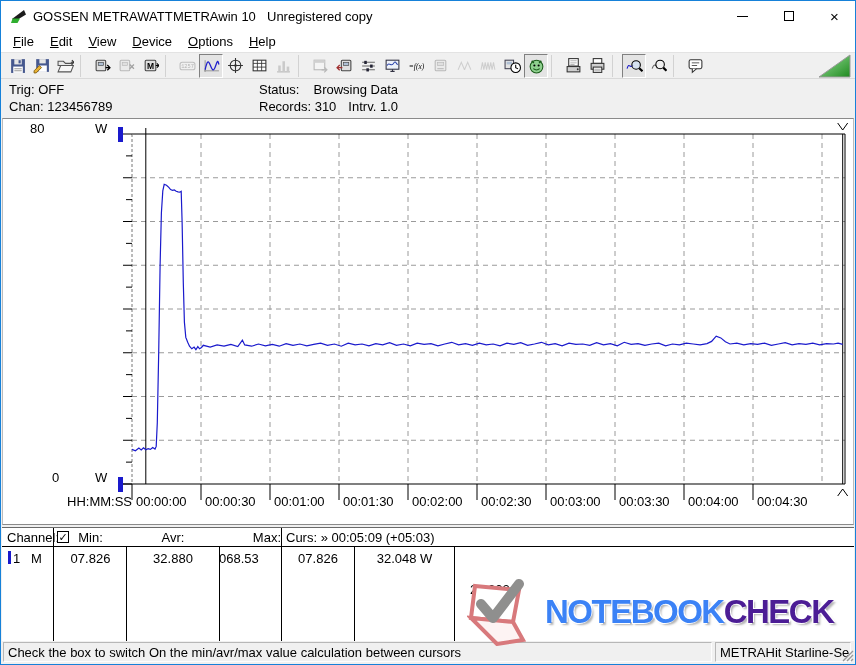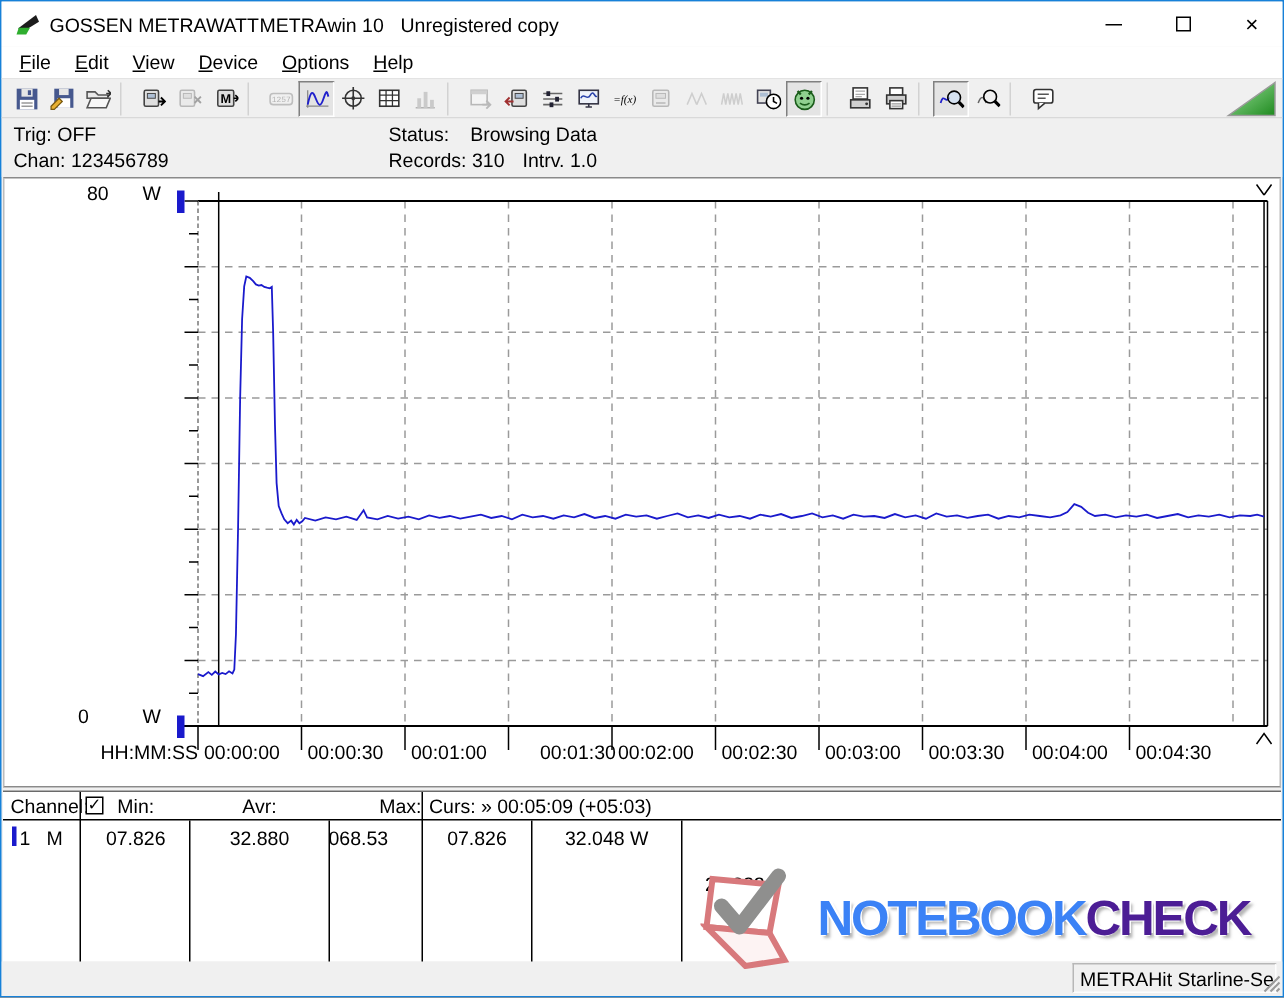--- a/index.html
+++ b/index.html
@@ -35,21 +35,21 @@
   #infostrip{position:absolute;left:0;top:78px;width:854px;height:39px;background:#f0f0f0;}
   .inf{position:absolute;white-space:pre;}
   #trig{left:8px;top:3px;} #chan{left:8px;top:20px;}
   #statusline{left:258px;top:3px;} #recordsline{left:258px;top:20px;}
   .gap1{display:inline-block;width:14px;} .gap2{display:inline-block;width:12px;}
   
   #chartpanel{position:absolute;left:1px;top:117px;width:852px;height:407px;background:#fff;
     border-top:1px solid #8a8a8a;border-left:1px solid #bcbcbc;border-right:1px solid #bcbcbc;border-bottom:1px solid #8a8a8a;}
   #chartsvg{position:absolute;left:0;top:0;}
   .axlabel{position:absolute;white-space:nowrap;}
-  #ytoplabel{left:55px;top:2px;} #ytopunit{left:92px;top:2px;}
+  #ytoplabel{left:27px;top:2px;} #ytopunit{left:92px;top:2px;}
   #ybotlabel{left:49px;top:351px;} #ybotunit{left:92px;top:351px;}
   #xaxisname{left:55px;top:375px;width:74px;text-align:right;}
   .xtick{position:absolute;top:375px;white-space:nowrap;}
   
   #tablepanel{position:absolute;left:1px;top:526px;width:852px;height:114px;background:#fff;border-top:1px solid #6a6a6a;}
   #thead{position:absolute;left:0;top:0;width:852px;height:19px;border-bottom:1px solid #000;}
   .hcell{position:absolute;top:2px;white-space:nowrap;}
   #h-channel{left:5px;}
   #h-min{left:52px;width:73px;text-align:center;}
   #h-avr{left:125px;width:92px;text-align:center;}
@@ -381,21 +381,21 @@
       </svg>
     <span class="axlabel" id="ytoplabel">80</span>
     <span class="axlabel" id="ytopunit">W</span>
     <span class="axlabel" id="ybotlabel">0</span>
     <span class="axlabel" id="ybotunit">W</span>
     <span class="axlabel" id="xaxisname">HH:MM:SS</span>
     <div id="xticks">
         <span class="xtick" style="left: 133px;">00:00:00</span>
         <span class="xtick" style="left: 202px;">00:00:30</span>
         <span class="xtick" style="left: 271px;">00:01:00</span>
-        <span class="xtick" style="left: 357px;">00:01:30</span>
+        <span class="xtick" style="left: 340px;">00:01:30</span>
         <span class="xtick" style="left: 409px;">00:02:00</span>
         <span class="xtick" style="left: 478px;">00:02:30</span>
         <span class="xtick" style="left: 547px;">00:03:00</span>
         <span class="xtick" style="left: 616px;">00:03:30</span>
         <span class="xtick" style="left: 685px;">00:04:00</span>
         <span class="xtick" style="left: 754px;">00:04:30</span>
       </div>
   </div>
 
   <div id="tablepanel">
@@ -430,18 +430,19 @@
           <path d="M8 8 L52 12 L46 44 L4 40 Z"></path>
           <path d="M4 40 L46 44 L56 62 L30 66 Z" fill="#fdf3f3"></path>
         </g>
         <path d="M14 26 L26 40 L52 6" stroke="#8f8f8e" stroke-width="10" fill="none" stroke-linecap="round" stroke-linejoin="round"></path>
       </svg>
       <span id="nbtext"><span id="nb1" style="color: #3b82f6;">NOTEBOOK</span><span id="nb2" style="color: #4c1d95;">CHECK</span></span>
     </div>
   </div>
 
   <div id="statusbar">
+    <div class="sbpanel" id="sb-msg">Check the box to switch On the min/avr/max value calculation between cursors</div>
     <div class="sbpanel" id="sb-dev">METRAHit Starline-Seri</div>
     <svg id="grip" viewBox="0 0 13 13">
       <path d="M12 2 L2 12 M12 6 L6 12 M12 10 L10 12" stroke="#9a9a9a" stroke-width="1.4" fill="none"></path>
     </svg>
   </div>
 </div>
 
 </body></html>

